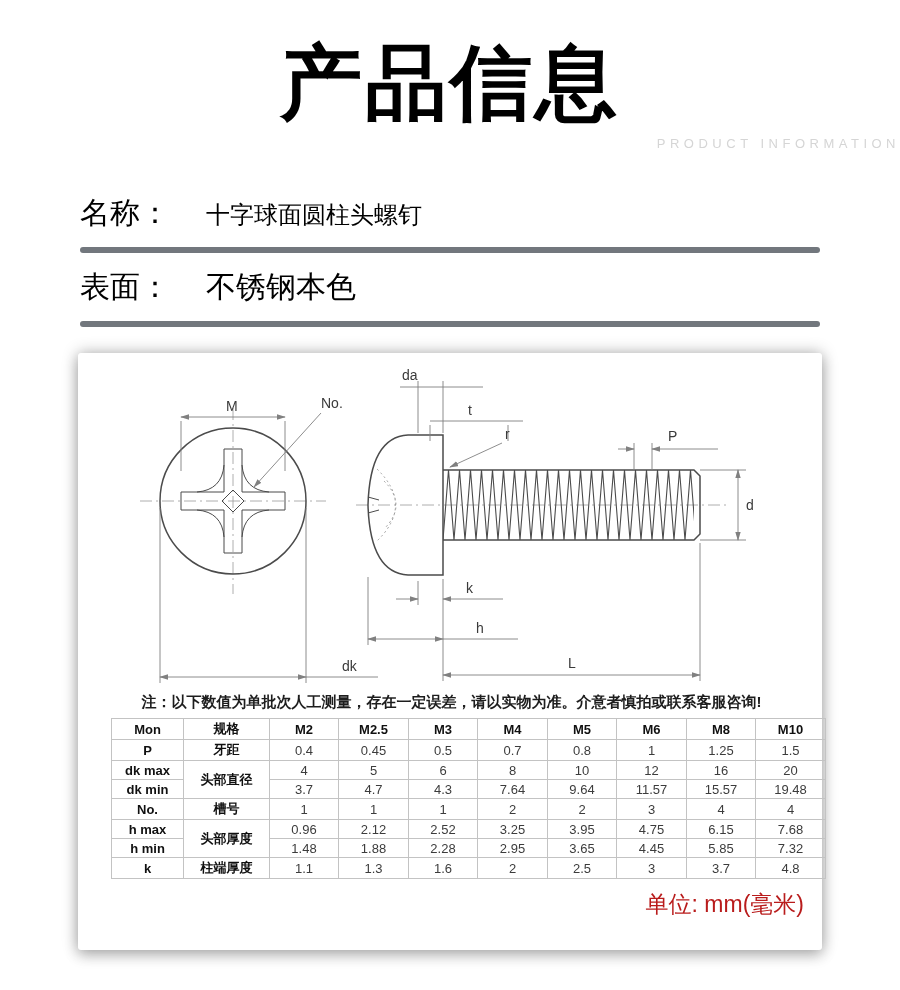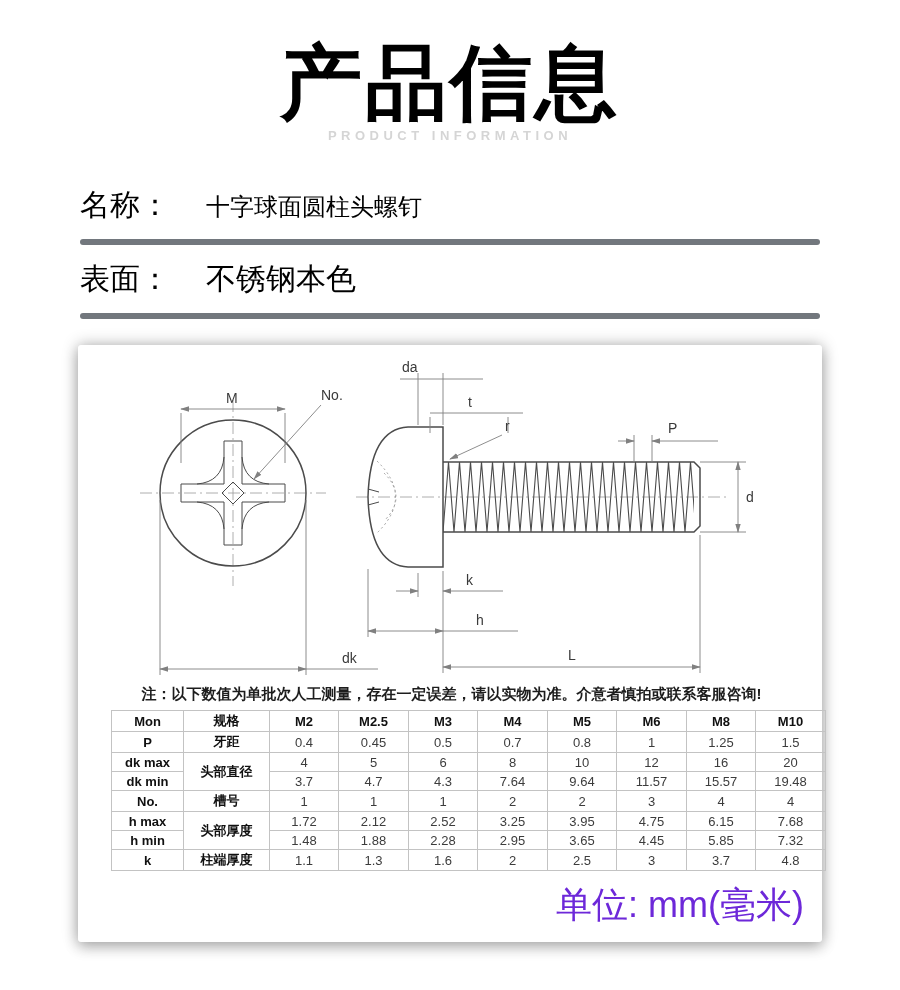--- a/index.html
+++ b/index.html
@@ -2,22 +2,22 @@
 <html><head>
 <meta charset="utf-8">
 <style>
   * { margin:0; padding:0; box-sizing:border-box; }
   html,body { width:900px; height:990px; background:#ffffff; overflow:hidden;
               font-family:"Liberation Sans","DejaVu Sans",sans-serif; }
   .page { position:relative; width:900px; height:990px; }
 
   .title { margin-top:40px; text-align:center; font-size:82px; font-weight:900;
            letter-spacing:3px; color:#000; line-height:1.05; }
-  .subtitle { text-align:center; font-size:13px; font-weight:700; letter-spacing:4.5px;
-              color:#d5d5d5; margin-top:2px; }
+  .subtitle { text-align:right; font-size:13px; font-weight:400; letter-spacing:4.5px;
+              color:#d5d5d5; margin-top:10px; }
 
   .specs { margin:34px 80px 0; }
   .spec-row { display:flex; align-items:center; height:56px; }
   .spec-item { display:flex; align-items:baseline; white-space:nowrap;gap:36px; }
   .spec-item.left { width:425px; }
   .spec-label, .spec-value { font-size:30px; color:#000; font-weight:500; }
   .spec-value.small { font-size:24px; }
   .divider { height:6px; background:#72777d; border-radius:3px; margin:6px 0; }
 
   .card { position:relative; margin:26px auto 0; width:744px; height:597px;
@@ -27,21 +27,21 @@
 
   .note { margin:2px 14px 0 17px; font-size:15px; font-weight:600; color:#1d1d1d;
           white-space:nowrap;text-align:center; }
   .tbl-wrap { margin:6px 13px 0 17px;padding-left:16px; }
   table { border-collapse:collapse; width:714px; table-layout:fixed; font-size:13px; }
   th, td { border:1px solid #c3c3c3; text-align:center; padding:1px 2px; height:19px;
            color:#3c3c3c; font-weight:400; overflow:hidden; }
   th { font-weight:700; color:#101010; }
   td.code, td.cname { font-weight:700; color:#101010; }
   .unit { text-align:right; padding-right:18px; margin-top:10px;
-          font-size:36px; color:#6d28d9; }
+          font-size:23px; color:#b91c1c; }
 
   
   .ol { fill:none; stroke:#4b4b4b; stroke-width:1.5; }
   .thin { fill:none; stroke:#4b4b4b; stroke-width:1; }
   .dim { fill:none; stroke:#808080; stroke-width:0.9; }
   .cl  { fill:none; stroke:#9a9a9a; stroke-width:0.8; stroke-dasharray:12 4 2 4; }
   .hid { fill:none; stroke:#8a8a8a; stroke-width:0.8; stroke-dasharray:2 3; }
   .lbl { font-family:"Liberation Sans","DejaVu Sans",sans-serif; font-size:14px;
          fill:#3a3a3a; }
 </style>
@@ -229,21 +229,21 @@
               <td>1</td>
               <td>2</td>
               <td>2</td>
               <td>3</td>
               <td>4</td>
               <td>4</td>
             </tr>
             <tr>
               <td class="code">h max</td>
               <td class="cname" rowspan="2">头部厚度</td>
-              <td>1.72</td>
+              <td>0.96</td>
               <td>2.12</td>
               <td>2.52</td>
               <td>3.25</td>
               <td>3.95</td>
               <td>4.75</td>
               <td>6.15</td>
               <td>7.68</td>
             </tr>
             <tr>
               <td class="code">h min</td>

